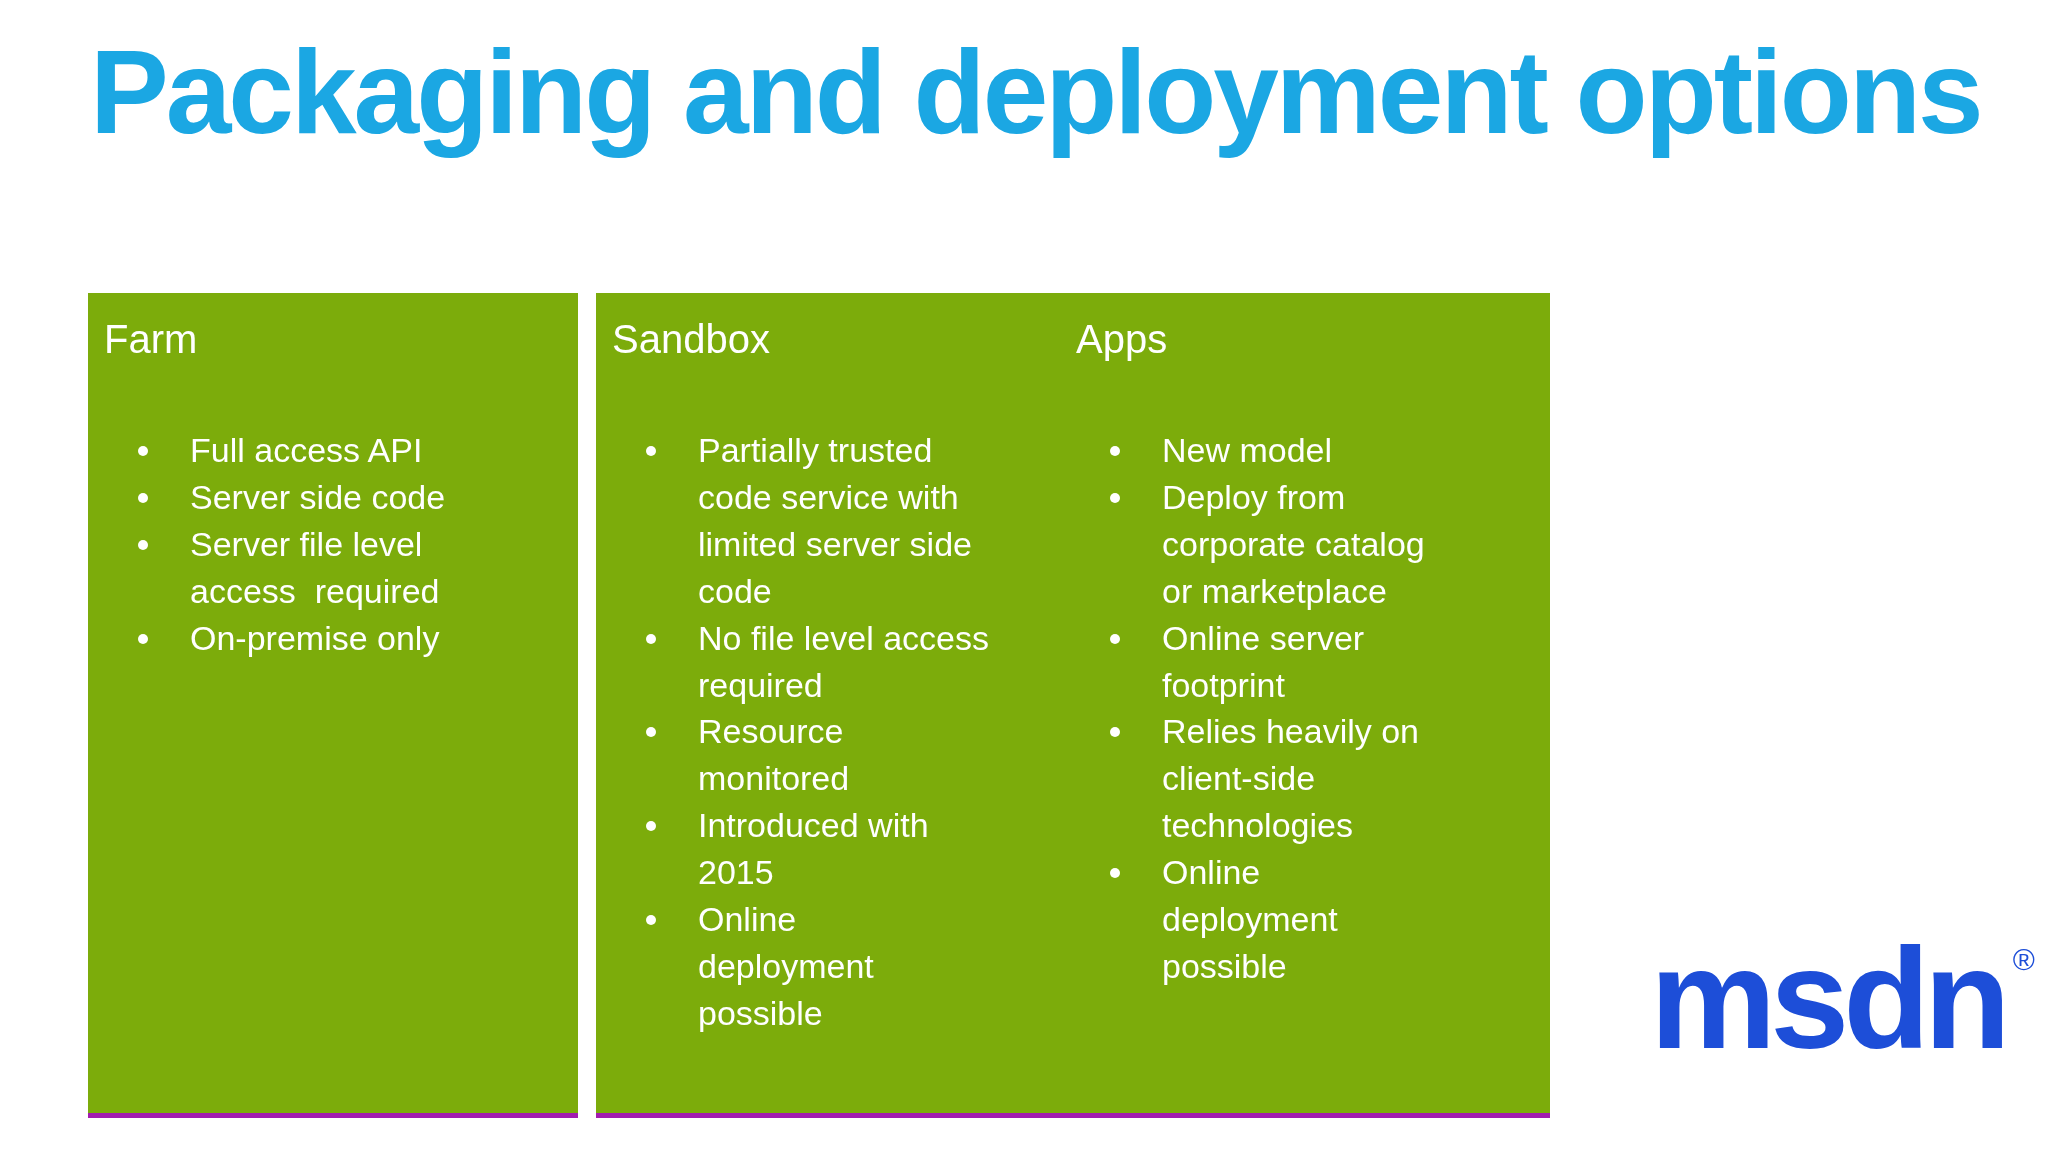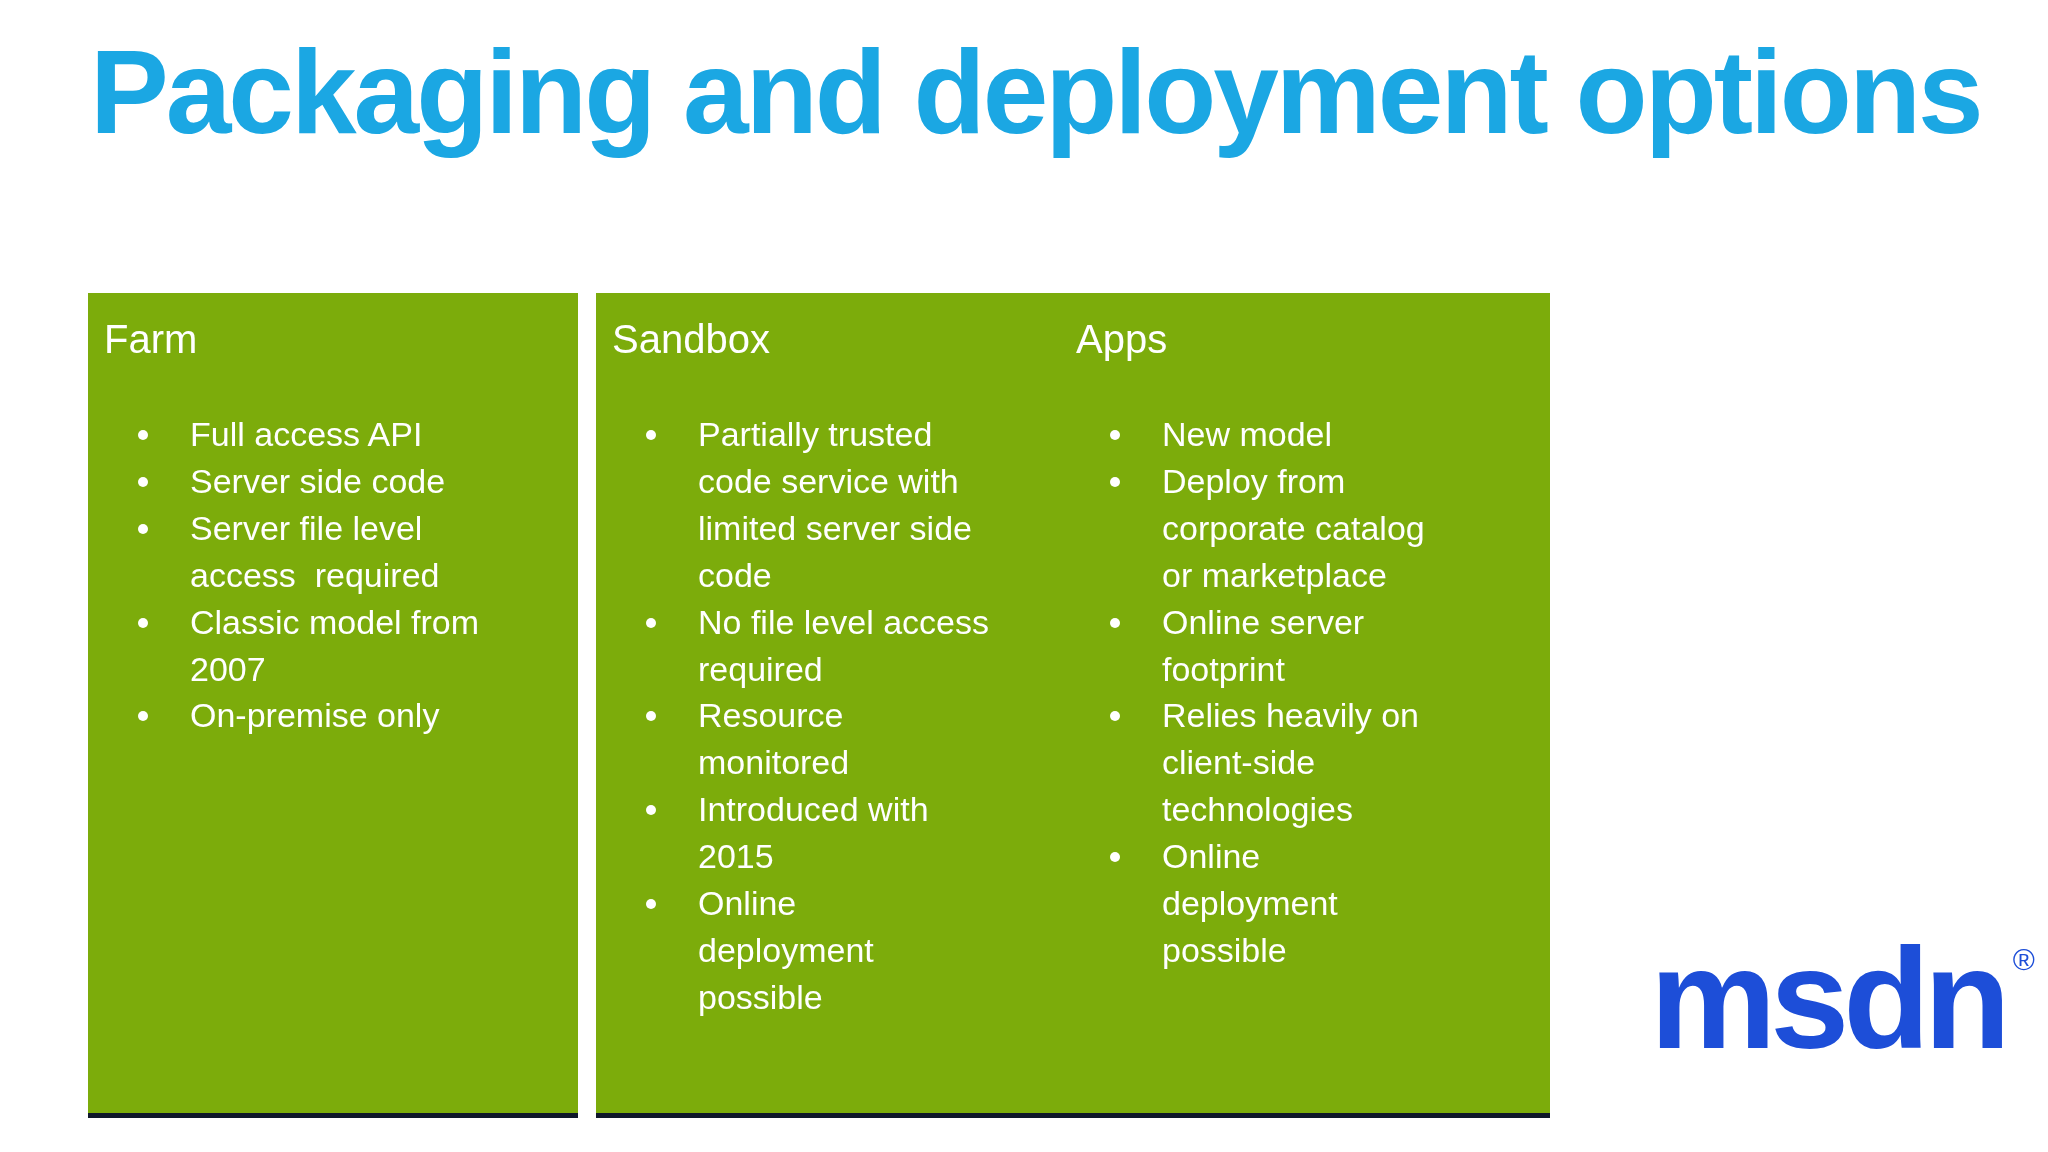--- a/index.html
+++ b/index.html
@@ -30,39 +30,39 @@
   }
 
   
   .box {
     position: absolute;
     top: 293px;
     width: 490px;
     height: 825px;
     box-sizing: border-box;
     background: #7CAC0B;
-    border-bottom: 5px solid #0f172a;
+    border-bottom: 5px solid #a21caf;
     padding: 22px 14px 0 16px;
     color: #ffffff;
   }
   .box-0 { left: 88px; }
   .box-1 { left: 596px; }
   .box-2 { left: 1060px; }
 
   .box-header {
     margin: 0;
     font-size: 40px;
     line-height: 1.2;
     font-weight: 400;
     color: #ffffff;
   }
 
   .bullet-list {
     list-style: none;
-    margin: 48px 0 0 0;
+    margin: 64px 0 0 0;
     padding: 0;
   }
   .bullet-item {
     position: relative;
     padding-left: 86px;
     font-size: 34px;
     line-height: 1.38;
     white-space: pre-wrap;
     color: #ffffff;
   }
@@ -105,22 +105,20 @@
 
   <h1 class="slide-title">Packaging and deployment options</h1>
 
   <section class="box box-0">
     <h2 class="box-header">Farm</h2>
     <ul class="bullet-list">
       <li class="bullet-item">Full access API</li>
       <li class="bullet-item">Server side code</li>
       <li class="bullet-item">Server file level
 access  required</li>
-      <li class="bullet-item">Classic model from
-2007</li>
       <li class="bullet-item">On-premise only</li>
     </ul>
   </section>
 
   <section class="box box-1">
     <h2 class="box-header">Sandbox</h2>
     <ul class="bullet-list">
       <li class="bullet-item">Partially trusted
 code service with
 limited server side

